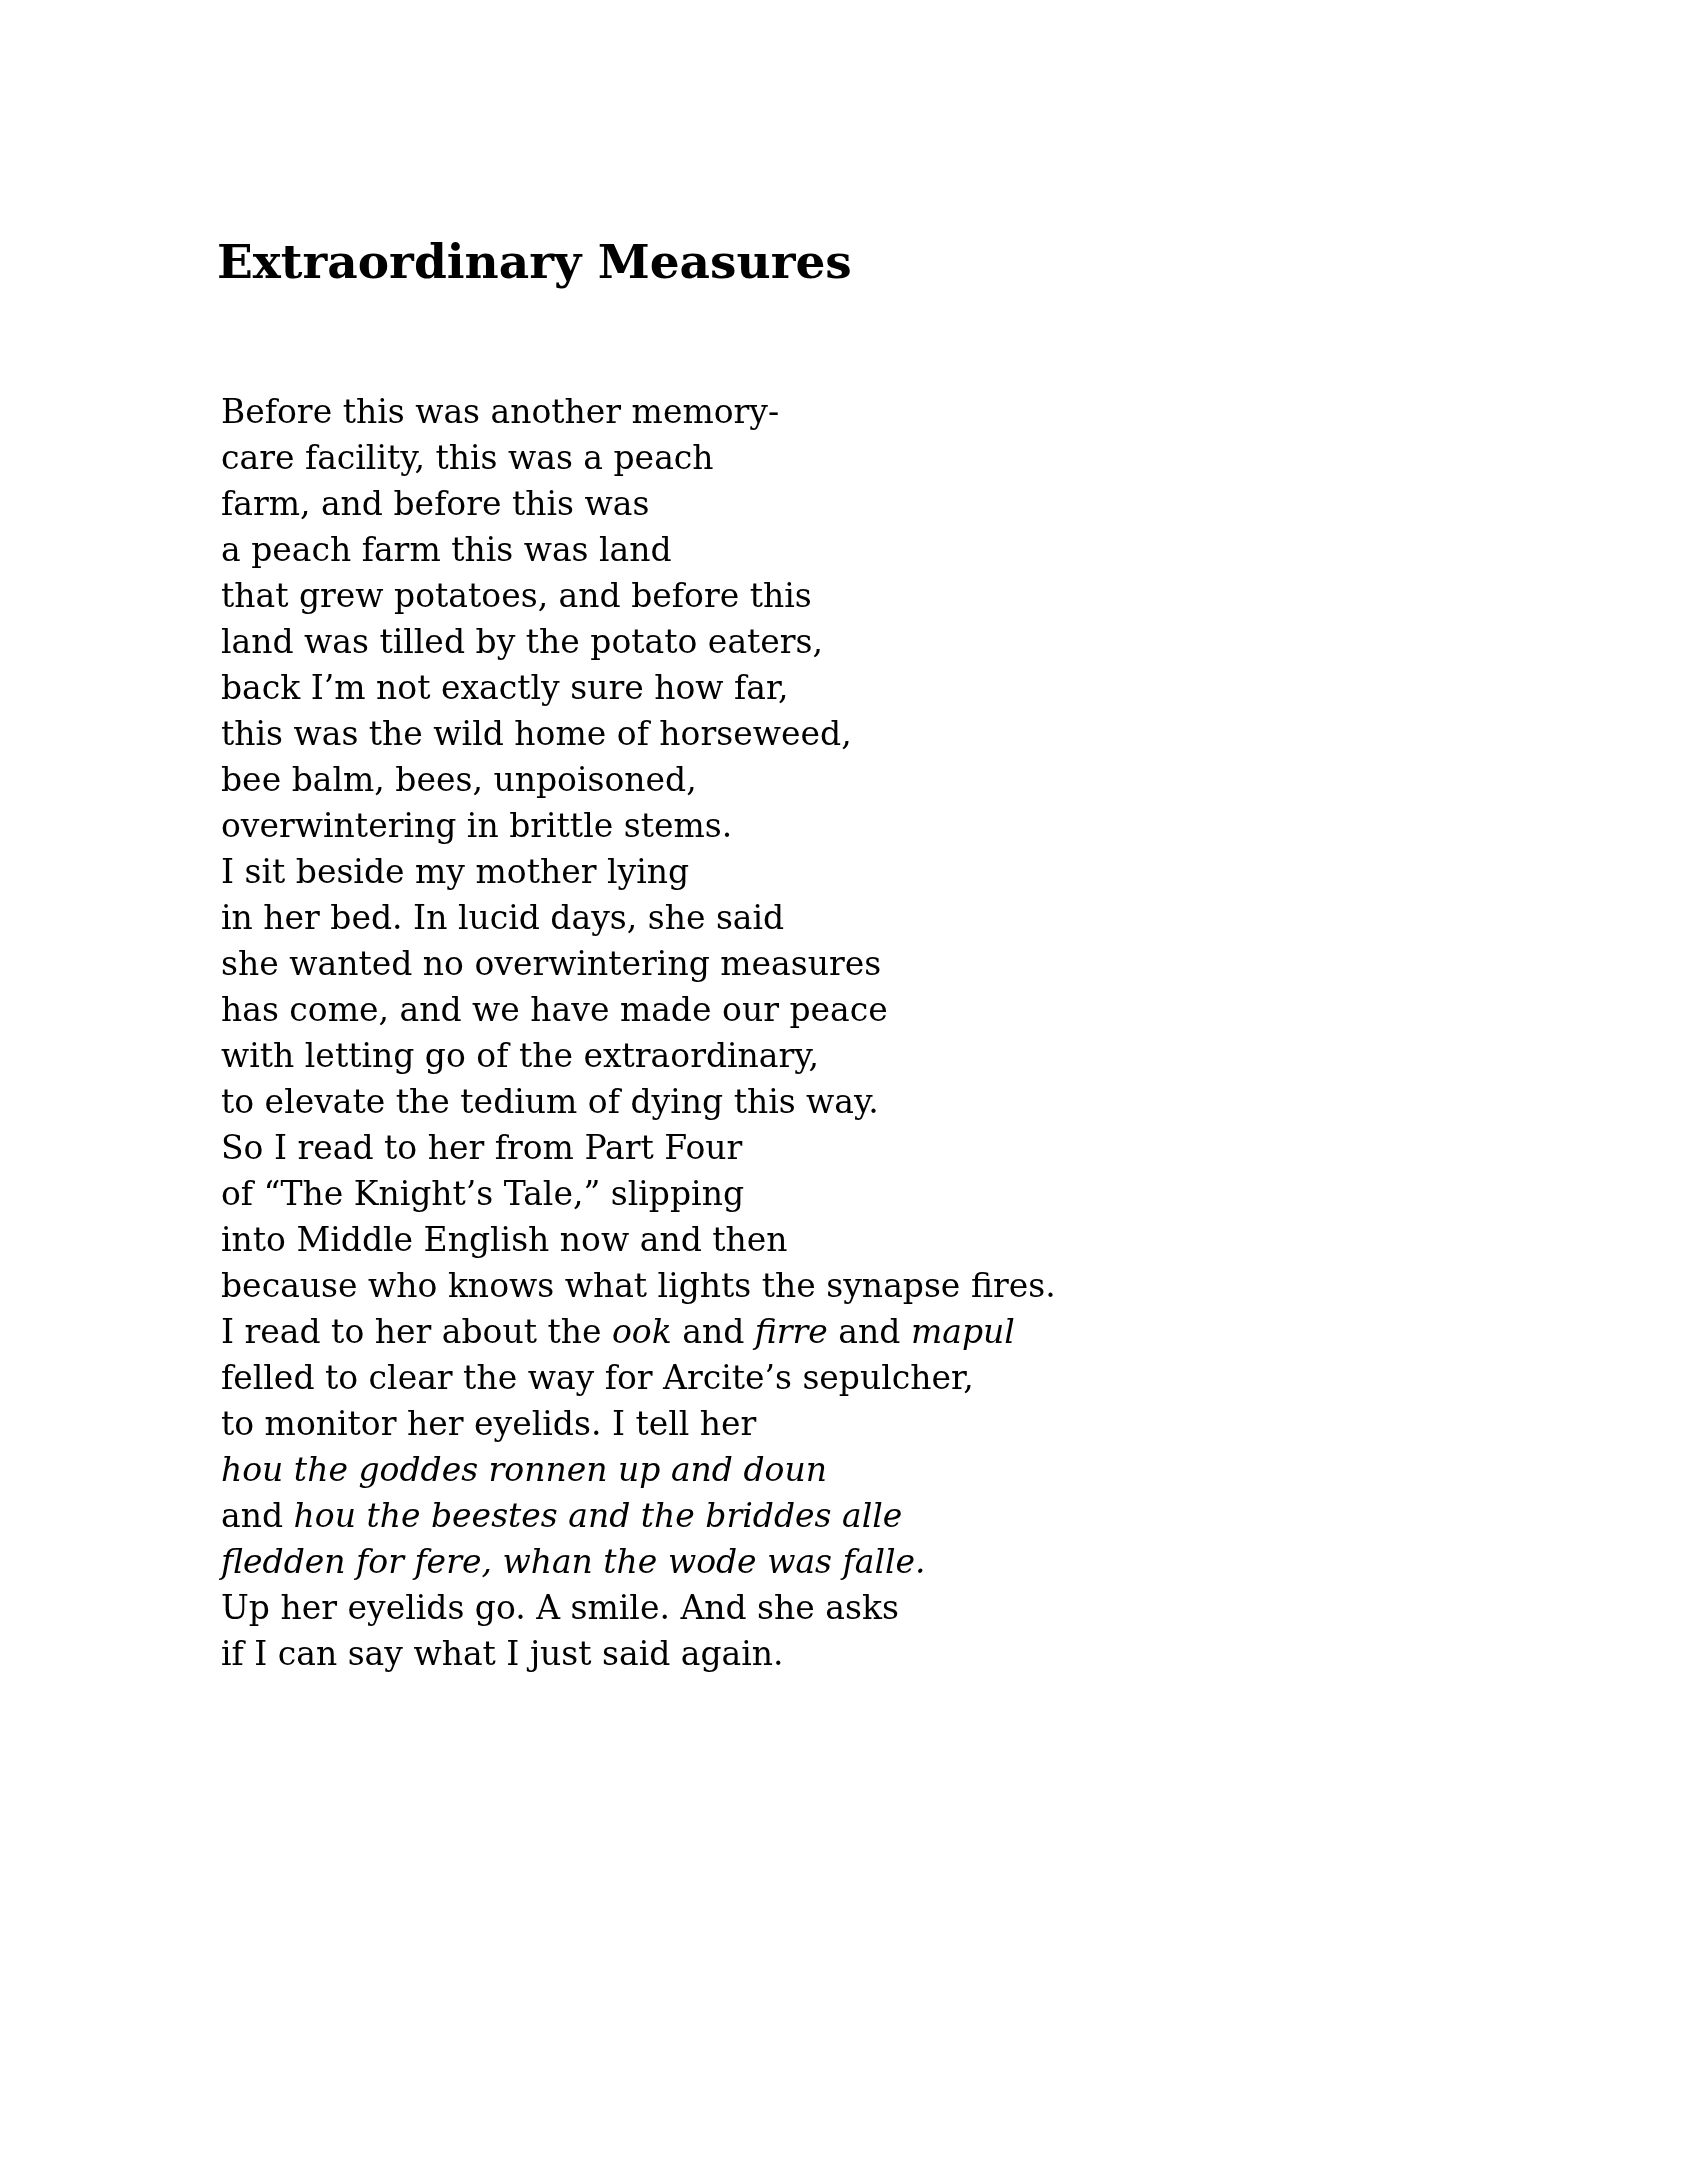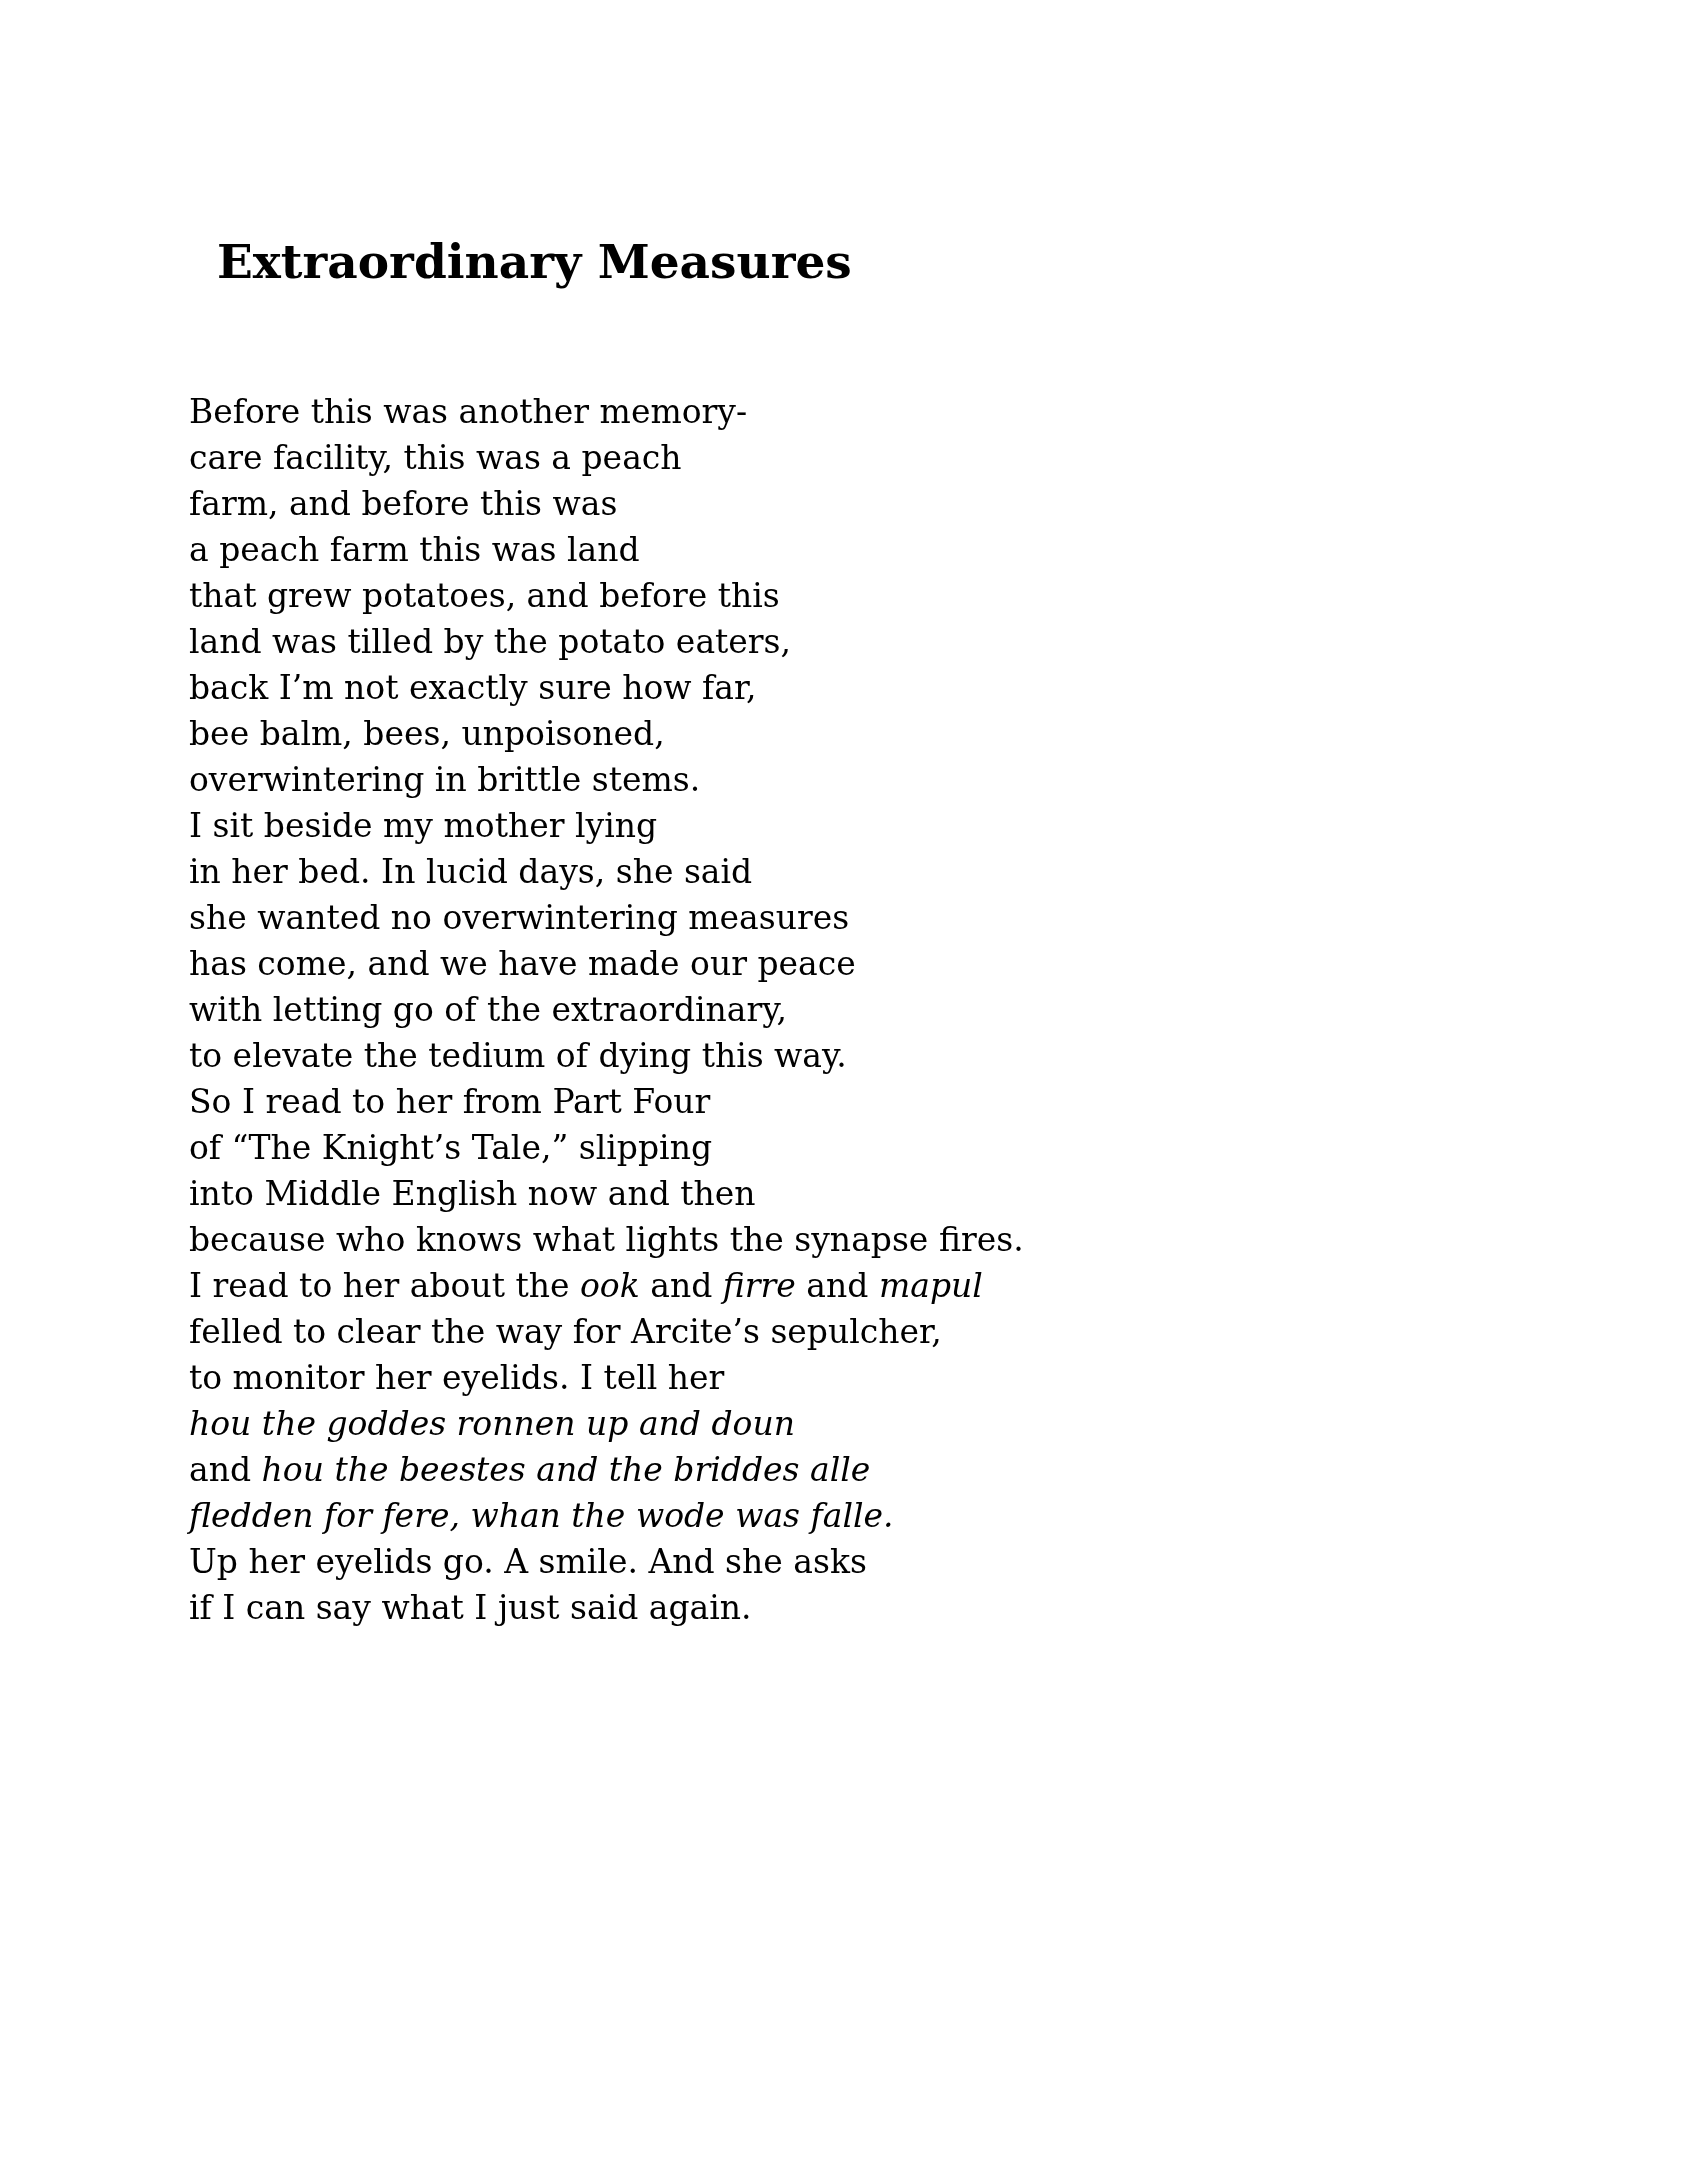--- a/index.html
+++ b/index.html
@@ -26,21 +26,21 @@
     top: 224px;
     margin: 12px;
     font-size: 47px;
     font-weight: bold;
     line-height: 1.1;
     white-space: pre;
     letter-spacing: 0px;
   }
   .poem {
     position: absolute;
-    left: 189px;
+    left: 221px;
     top: 389px;
     font-size: 33px;
     line-height: 46px;
   }
   .poem-line {
     white-space: pre;
   }
   .poem-line em {
     font-style: italic;
     text-align: center;
@@ -52,20 +52,21 @@
 <div class="page">
   <h1 class="poem-title">Extraordinary Measures</h1>
   <div class="poem" id="poem">
       <div class="poem-line"><span>Before this was another memory-</span></div>
       <div class="poem-line"><span>care facility, this was a peach</span></div>
       <div class="poem-line"><span>farm, and before this was</span></div>
       <div class="poem-line"><span>a peach farm this was land</span></div>
       <div class="poem-line"><span>that grew potatoes, and before this</span></div>
       <div class="poem-line"><span>land was tilled by the potato eaters,</span></div>
       <div class="poem-line"><span>back I’m not exactly sure how far,</span></div>
+      <div class="poem-line"><span>this was the wild home of horseweed,</span></div>
       <div class="poem-line"><span>bee balm, bees, unpoisoned,</span></div>
       <div class="poem-line"><span>overwintering in brittle stems.</span></div>
       <div class="poem-line"><span>I sit beside my mother lying</span></div>
       <div class="poem-line"><span>in her bed. In lucid days, she said</span></div>
       <div class="poem-line"><span>she wanted no overwintering measures</span></div>
       <div class="poem-line"><span>has come, and we have made our peace</span></div>
       <div class="poem-line"><span>with letting go of the extraordinary,</span></div>
       <div class="poem-line"><span>to elevate the tedium of dying this way.</span></div>
       <div class="poem-line"><span>So I read to her from Part Four</span></div>
       <div class="poem-line"><span>of “The Knight’s Tale,” slipping</span></div>

